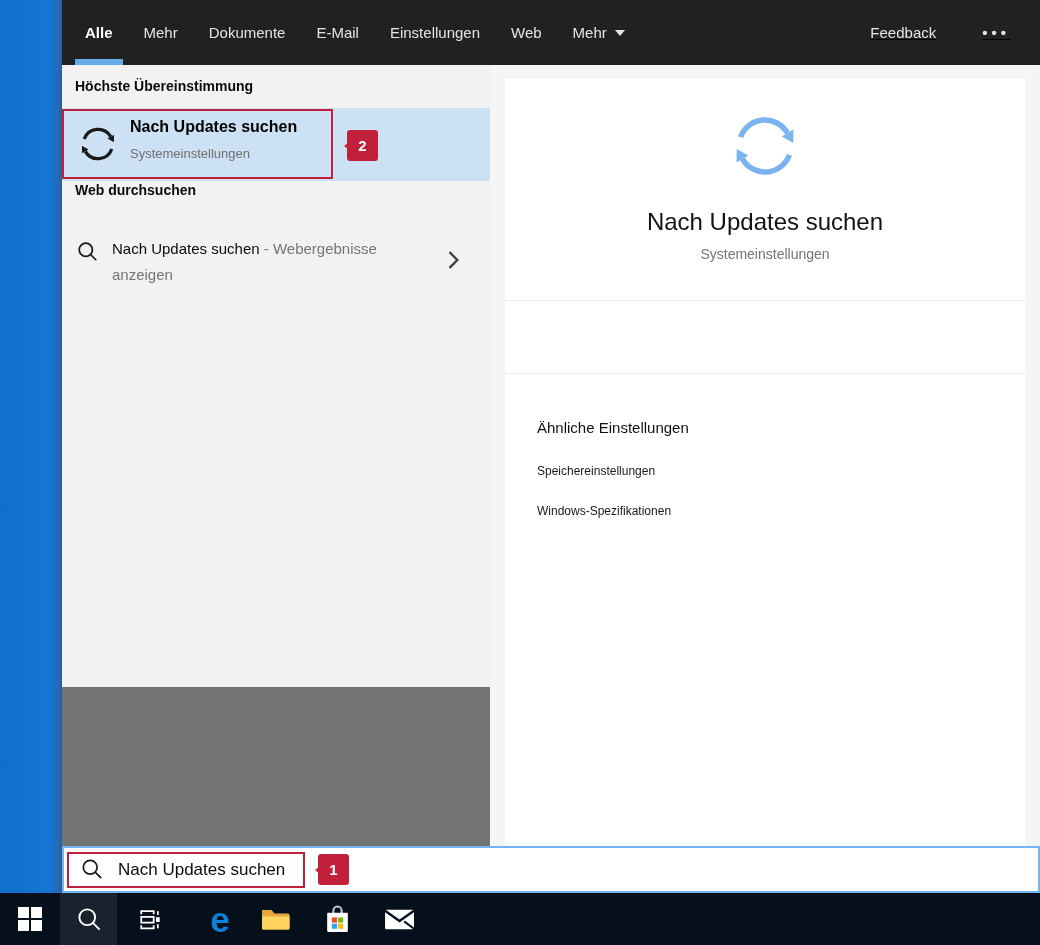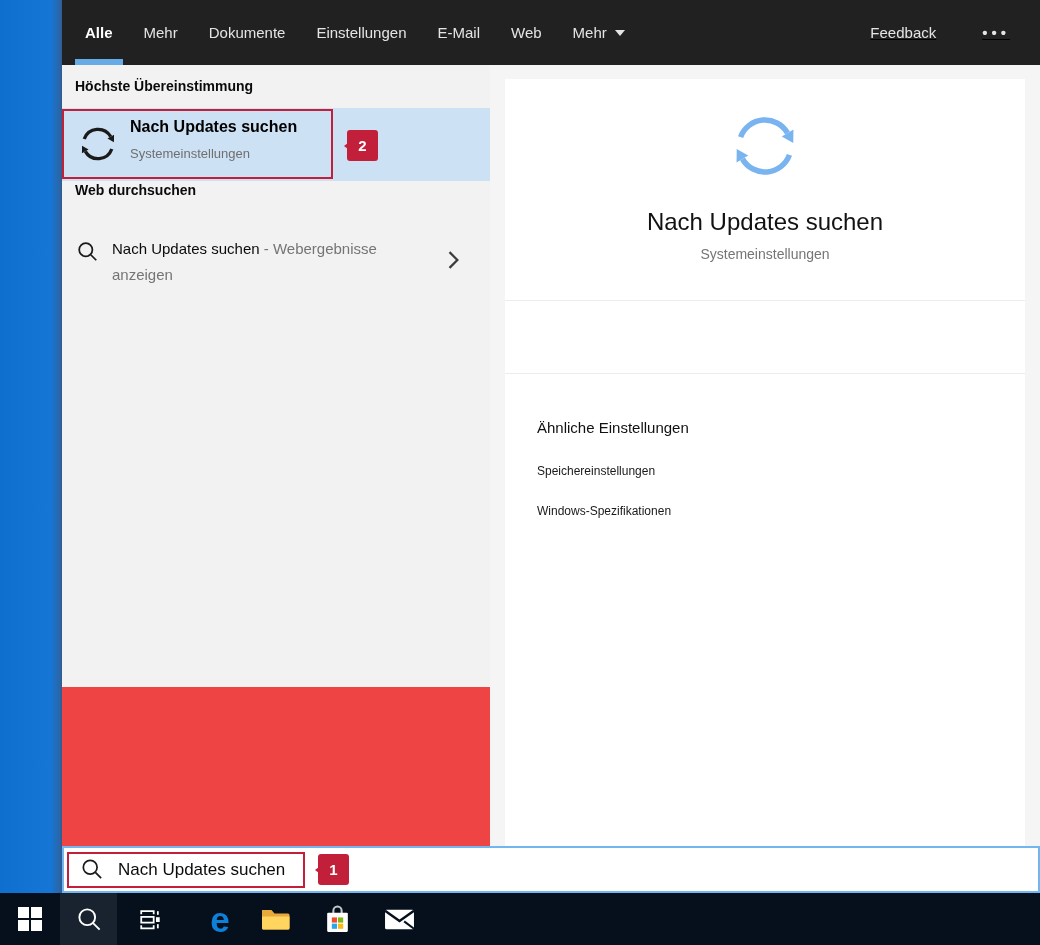--- a/index.html
+++ b/index.html
@@ -5,21 +5,21 @@
   * { margin:0; padding:0; box-sizing:border-box; }
   body { background:#000; }
   .screen {
     position:relative; width:1040px; height:945px; overflow:hidden;
     font-family:"Liberation Sans","DejaVu Sans",sans-serif; background:#f5f5f5;
   }
   
   .desktop { position:absolute; left:0; top:0; width:62px; height:893px;
     background:linear-gradient(90deg,#0e6fce 0%,#1576d6 82%,#2a66a8 96%,#2f5c8f 100%); }
   
-  .win { position:absolute; left:62px; top:0; width:978px; height:893px; background:#ef4444; }
+  .win { position:absolute; left:62px; top:0; width:978px; height:893px; background:#737373; }
   
   .hdr { position:absolute; left:0; top:0; width:100%; height:65px; background:#212121;
     display:flex; align-items:stretch; padding:0 30px 0 13px; }
   .tab { position:relative; display:flex; align-items:center; padding:0 10px; margin-right:11px;
     font-size:15px; color:#e4e4e4; cursor:default; }
   .tab.active { color:#fff; font-weight:700; }
   .tab.active::after { content:""; position:absolute; left:0; right:0; bottom:0; height:6px; background:#67abe6; }
   .tab .caret { width:0; height:0; border-left:5px solid transparent; border-right:5px solid transparent;
     border-top:6px solid #e4e4e4; margin-left:8px; }
   .hdr-right { margin-left:auto; display:flex; align-items:center;text-decoration:underline; }
@@ -88,24 +88,24 @@
       <div class="tab active">
           <span>Alle</span>
         </div>
       <div class="tab">
           <span>Mehr</span>
         </div>
       <div class="tab">
           <span>Dokumente</span>
         </div>
       <div class="tab">
+          <span>E-Mail</span>
+        </div>
+      <div class="tab">
           <span>Einstellungen</span>
-        </div>
-      <div class="tab">
-          <span>E-Mail</span>
         </div>
       <div class="tab">
           <span>Web</span>
         </div>
       <div class="tab">
         <span>Mehr</span>
         <span class="caret"></span>
       </div>
       <div class="hdr-right">
         <span class="feedback">Feedback</span>

